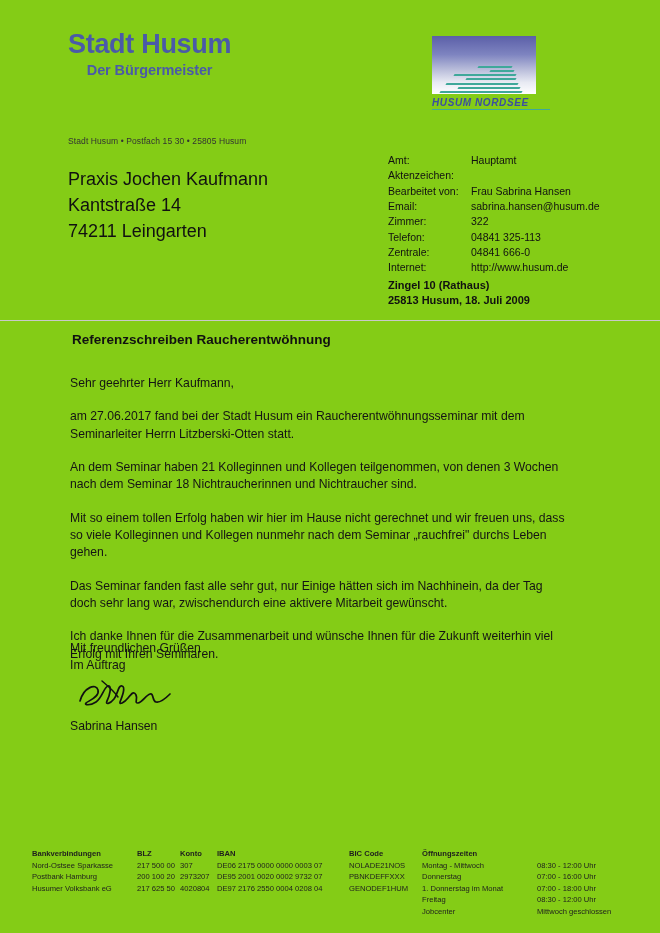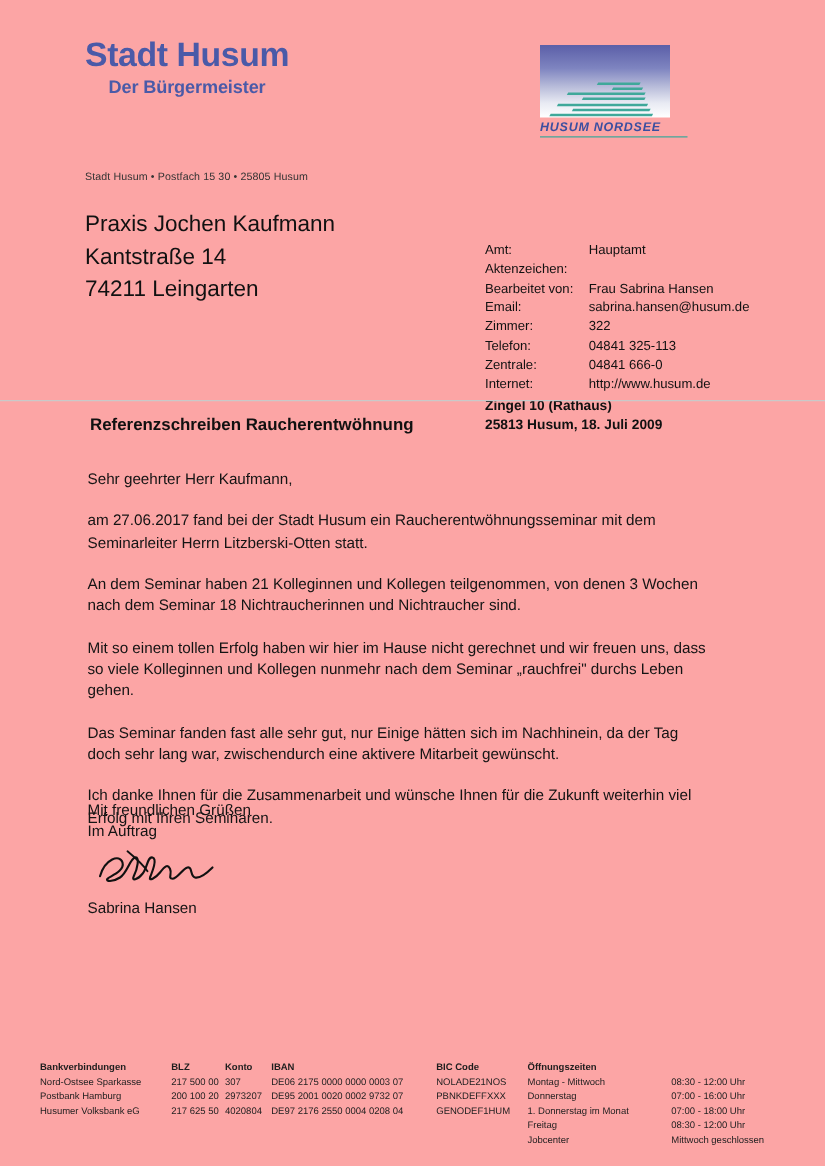--- a/index.html
+++ b/index.html
@@ -11,21 +11,21 @@
     width: 660px;
     height: 933px;
     position: relative;
     font-family: "Liberation Sans", sans-serif;
     color: #1a1a1a;
     overflow: hidden;
   }
   .page {
     position: absolute;
     inset: 0;
-    background: #fca5a5;
+    background: #84cc16;
   }
 
   
   .letterhead {
     position: absolute;
     left: 68px;
     top: 30px;
   }
   .city-name {
     font-size: 27px;
@@ -109,21 +109,20 @@
   }
 
   
   .contact {
     position: absolute;
     left: 388px;
     top: 153px;
     font-size: 10.5px;
     line-height: 1.46;
     color: #111;
-    margin-top: 40px;
   }
   .contact table {
     border-collapse: collapse;
   }
   .contact td {
     padding: 0;
     vertical-align: top;
     white-space: nowrap;
   }
   .contact td.k { width: 83px; }

